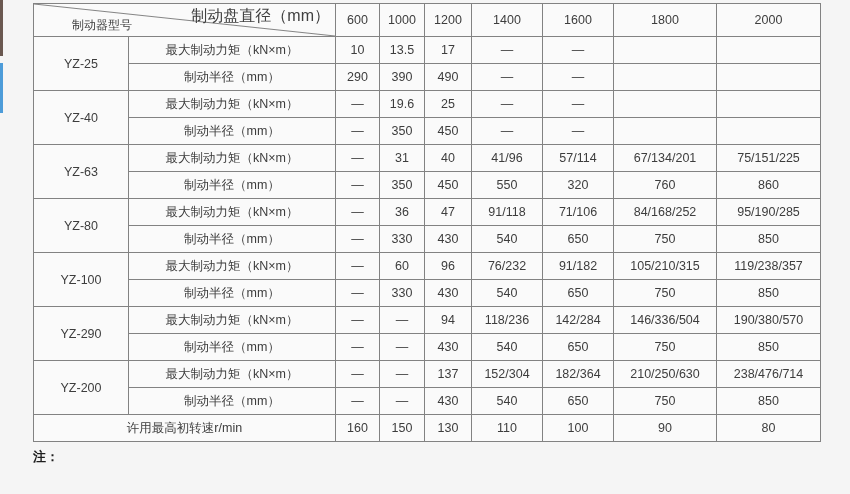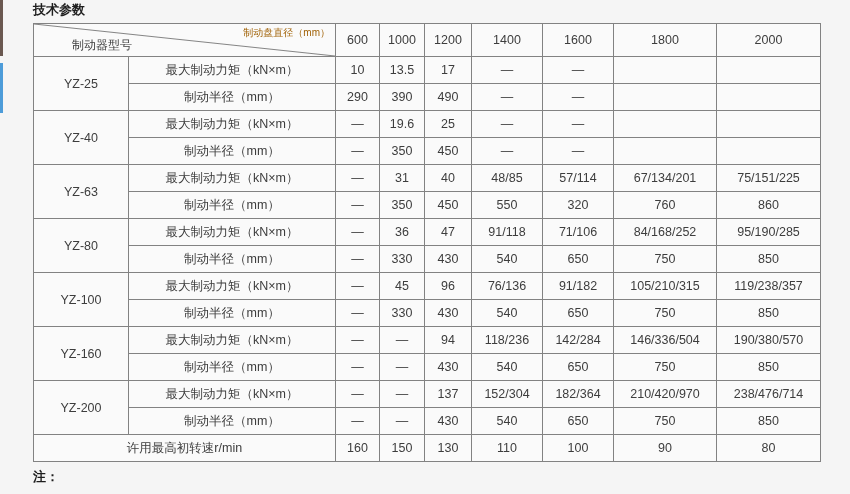--- a/index.html
+++ b/index.html
@@ -47,21 +47,21 @@
   }
   .spec-table thead tr { height: 33px; }
   .spec-table tbody tr { height: 27px; }
 
   
   th.diag-cell { position: relative; padding: 0; }
   .diag-line { position: absolute; left: 0; top: 0; width: 100%; height: 100%; }
   .diag-line line { stroke: #828282; stroke-width: 1; }
   .diag-top {
     position: absolute; right: 5px; top: 2px;
-    font-size: 10px; color: #a16207; margin-left: 10px;
+    font-size: 16px; color: #404040; margin-left: 10px;
   }
   .diag-bottom {
     position: absolute; left: 38px; bottom: 2px;
     font-size: 12px; color: #3d3d3d;
   }
 
   .note {
     margin-top: 6px;
     font-size: 13px;
     font-weight: bold;
@@ -69,21 +69,20 @@
   }
 </style>
 </head>
 <body>
 
 <div class="page">
   <div class="edge-strip strip-brown"></div>
   <div class="edge-strip strip-blue"></div>
 
   <div class="content">
-    <h3 class="title">技术参数</h3>
 
     <table class="spec-table">
       <colgroup>
         <col style="width:95px">
           <col style="width:207px">
         <col style="width:44px">
           <col style="width:45px">
           <col style="width:47px">
         <col style="width:71px">
           <col style="width:71px">
@@ -150,21 +149,21 @@
             <td>—</td>
             <td></td>
             <td></td>
           </tr>
           <tr>
             <td class="model-cell" rowspan="2">YZ-63</td>
             <td class="label-cell">最大制动力矩（kN×m）</td>
             <td>—</td>
             <td>31</td>
             <td>40</td>
-            <td>48/85</td>
+            <td>41/96</td>
             <td>57/114</td>
             <td>67/134/201</td>
             <td>75/151/225</td>
           </tr>
           <tr>
             <td class="label-cell">制动半径（mm）</td>
             <td>—</td>
             <td>350</td>
             <td>450</td>
             <td>550</td>
@@ -190,39 +189,39 @@
             <td>430</td>
             <td>540</td>
             <td>650</td>
             <td>750</td>
             <td>850</td>
           </tr>
           <tr>
             <td class="model-cell" rowspan="2">YZ-100</td>
             <td class="label-cell">最大制动力矩（kN×m）</td>
             <td>—</td>
-            <td>45</td>
+            <td>60</td>
             <td>96</td>
-            <td>76/136</td>
+            <td>76/232</td>
             <td>91/182</td>
             <td>105/210/315</td>
             <td>119/238/357</td>
           </tr>
           <tr>
             <td class="label-cell">制动半径（mm）</td>
             <td>—</td>
             <td>330</td>
             <td>430</td>
             <td>540</td>
             <td>650</td>
             <td>750</td>
             <td>850</td>
           </tr>
           <tr>
-            <td class="model-cell" rowspan="2">YZ-160</td>
+            <td class="model-cell" rowspan="2">YZ-290</td>
             <td class="label-cell">最大制动力矩（kN×m）</td>
             <td>—</td>
             <td>—</td>
             <td>94</td>
             <td>118/236</td>
             <td>142/284</td>
             <td>146/336/504</td>
             <td>190/380/570</td>
           </tr>
           <tr>
@@ -236,21 +235,21 @@
             <td>850</td>
           </tr>
           <tr>
             <td class="model-cell" rowspan="2">YZ-200</td>
             <td class="label-cell">最大制动力矩（kN×m）</td>
             <td>—</td>
             <td>—</td>
             <td>137</td>
             <td>152/304</td>
             <td>182/364</td>
-            <td>210/420/970</td>
+            <td>210/250/630</td>
             <td>238/476/714</td>
           </tr>
           <tr>
             <td class="label-cell">制动半径（mm）</td>
             <td>—</td>
             <td>—</td>
             <td>430</td>
             <td>540</td>
             <td>650</td>
             <td>750</td>

